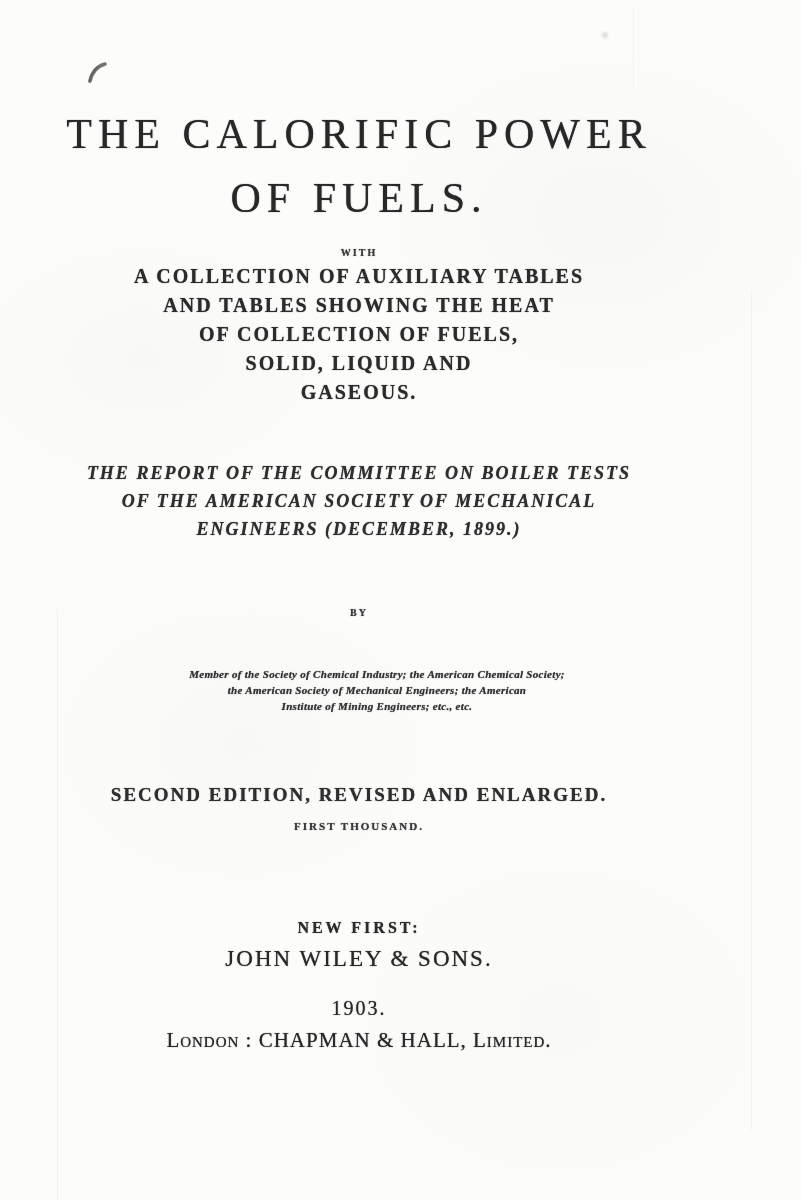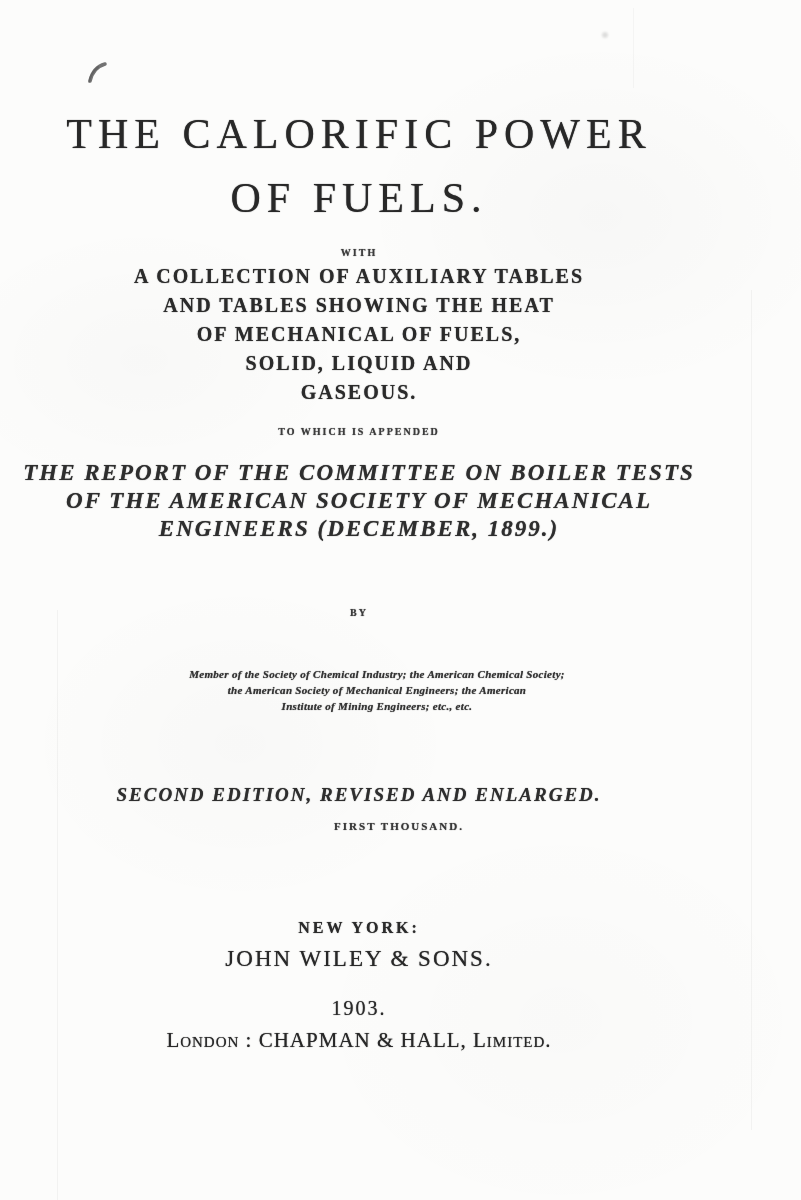--- a/index.html
+++ b/index.html
@@ -53,21 +53,21 @@
   }
   .appended-label {
     top: 426px;
     font-size: 10px;
     font-weight: bold;
     letter-spacing: 2px;
     color: #3d3d3d;
   }
   .report {
     top: 459px;
-    font-size: 23px;
+    font-size: 18px;
     font-style: italic;
     font-weight: bold;
     line-height: 28px;
     letter-spacing: 2px;
     color: #2e2e2e;
   }
   .by-label {
     top: 607px;
     font-size: 10px;
     font-weight: bold;
@@ -86,32 +86,30 @@
     font-style: italic;
     font-weight: bold;
     line-height: 16px;
     letter-spacing: 0.3px;
     color: #343434;
     margin-left: 18px;
   }
   .edition {
     top: 784px;
     font-size: 19px;
-    font-style: italic;
     font-weight: bold;
     letter-spacing: 2px;
     color: #2e2e2e;
   }
   .printing {
     top: 820px;
     font-size: 11px;
     font-weight: bold;
     letter-spacing: 2px;
     color: #3a3a3a;
-    padding-left: 40px;
   }
   .pub-city {
     top: 919px;
     font-size: 16px;
     font-weight: bold;
     letter-spacing: 3px;
     color: #2b2b2b;
   }
   .pub-name {
     top: 946px;
@@ -158,47 +156,46 @@
   <div class="block main-title soft">
     <div>THE CALORIFIC POWER</div>
     <div>OF FUELS.</div>
   </div>
 
   <div class="block with-label softer">WITH</div>
 
   <div class="block subtitle soft">
     <div>A COLLECTION OF AUXILIARY TABLES</div>
     <div>AND TABLES SHOWING THE HEAT</div>
-    <div>OF MECHANICAL OF FUELS,</div>
+    <div>OF COLLECTION OF FUELS,</div>
     <div>SOLID, LIQUID AND</div>
     <div>GASEOUS.</div>
   </div>
 
-  <div class="block appended-label softer">TO WHICH IS APPENDED</div>
 
   <div class="block report soft">
     <div>THE REPORT OF THE COMMITTEE ON BOILER TESTS</div>
     <div>OF THE AMERICAN SOCIETY OF MECHANICAL</div>
     <div>ENGINEERS (DECEMBER, 1899.)</div>
   </div>
 
   <div class="block by-label softer">BY</div>
 
 
   <div class="block credentials softer">
     <div>Member of the Society of Chemical Industry; the American Chemical Society;</div>
     <div>the American Society of Mechanical Engineers; the American</div>
     <div>Institute of Mining Engineers; etc., etc.</div>
   </div>
 
   <div class="block edition soft">SECOND EDITION, REVISED AND ENLARGED.</div>
 
   <div class="block printing softer">FIRST THOUSAND.</div>
 
-  <div class="block pub-city soft">NEW YORK:</div>
+  <div class="block pub-city soft">NEW FIRST:</div>
 
   <div class="block pub-name soft">JOHN WILEY &amp; SONS.</div>
 
   <div class="block pub-london soft">London : CHAPMAN &amp; HALL, Limited.</div>
 
   <div class="block pub-year soft">1903.</div>
 
 </div>
 
 </body></html>

